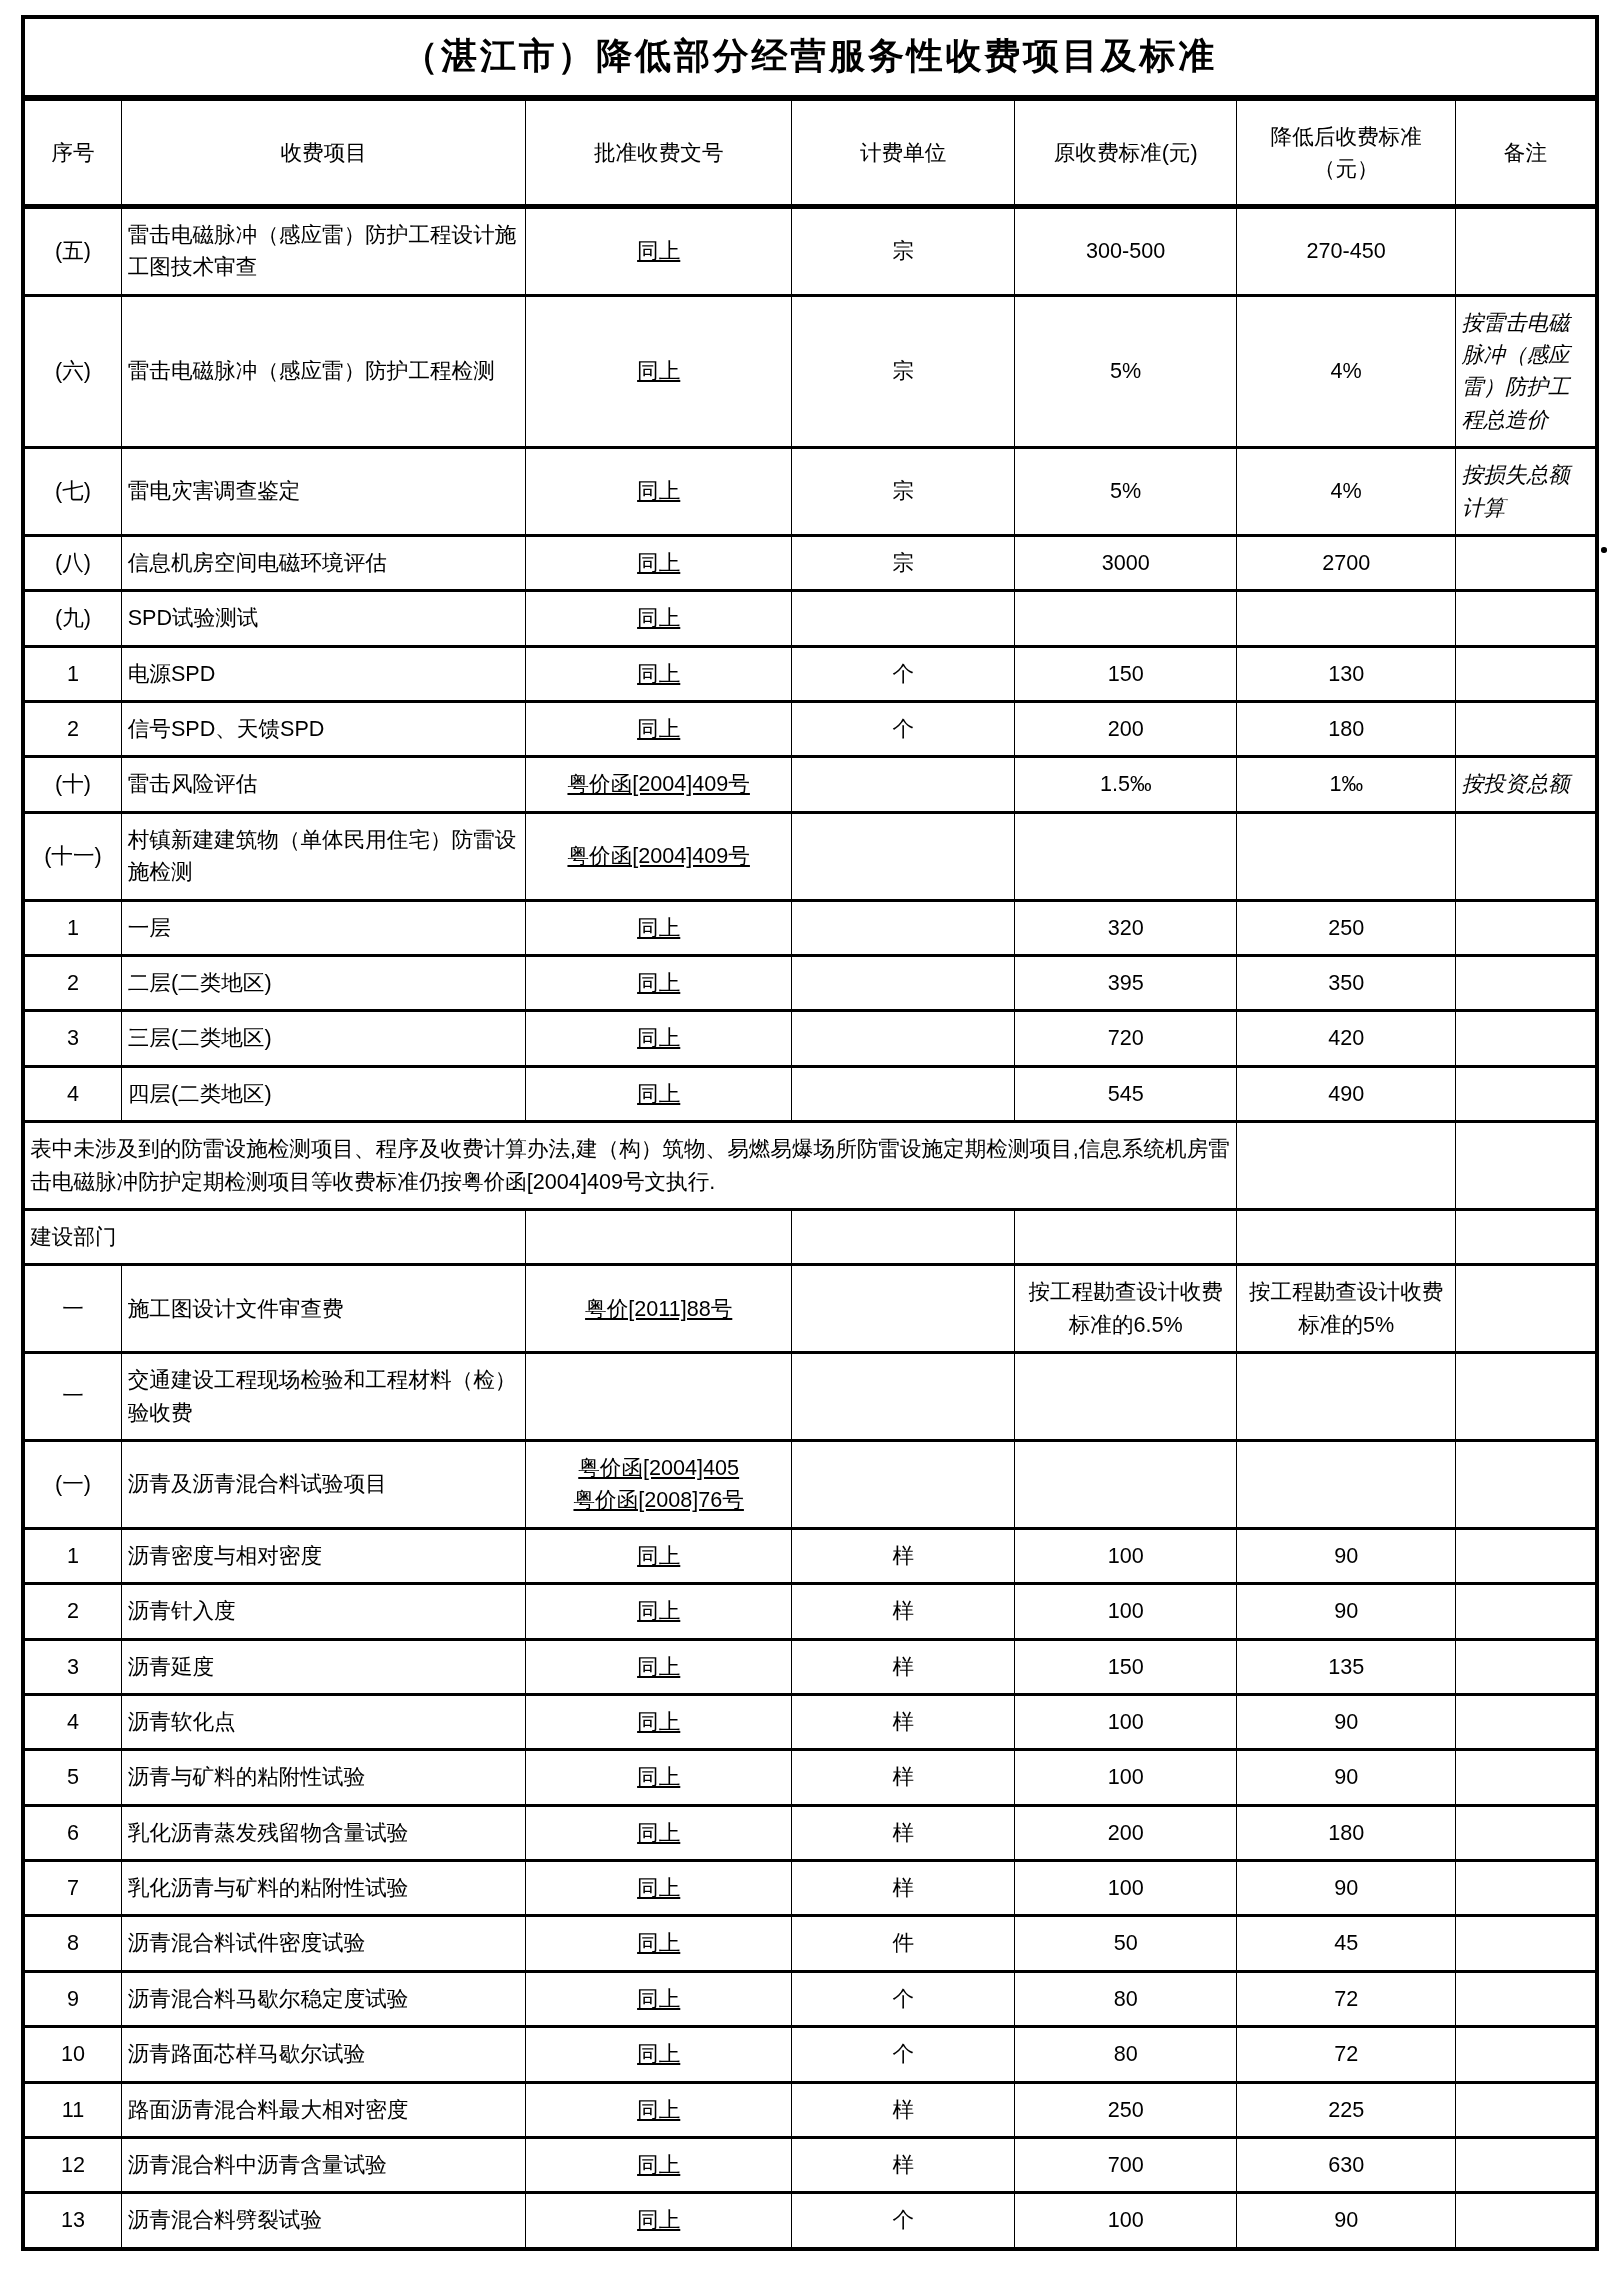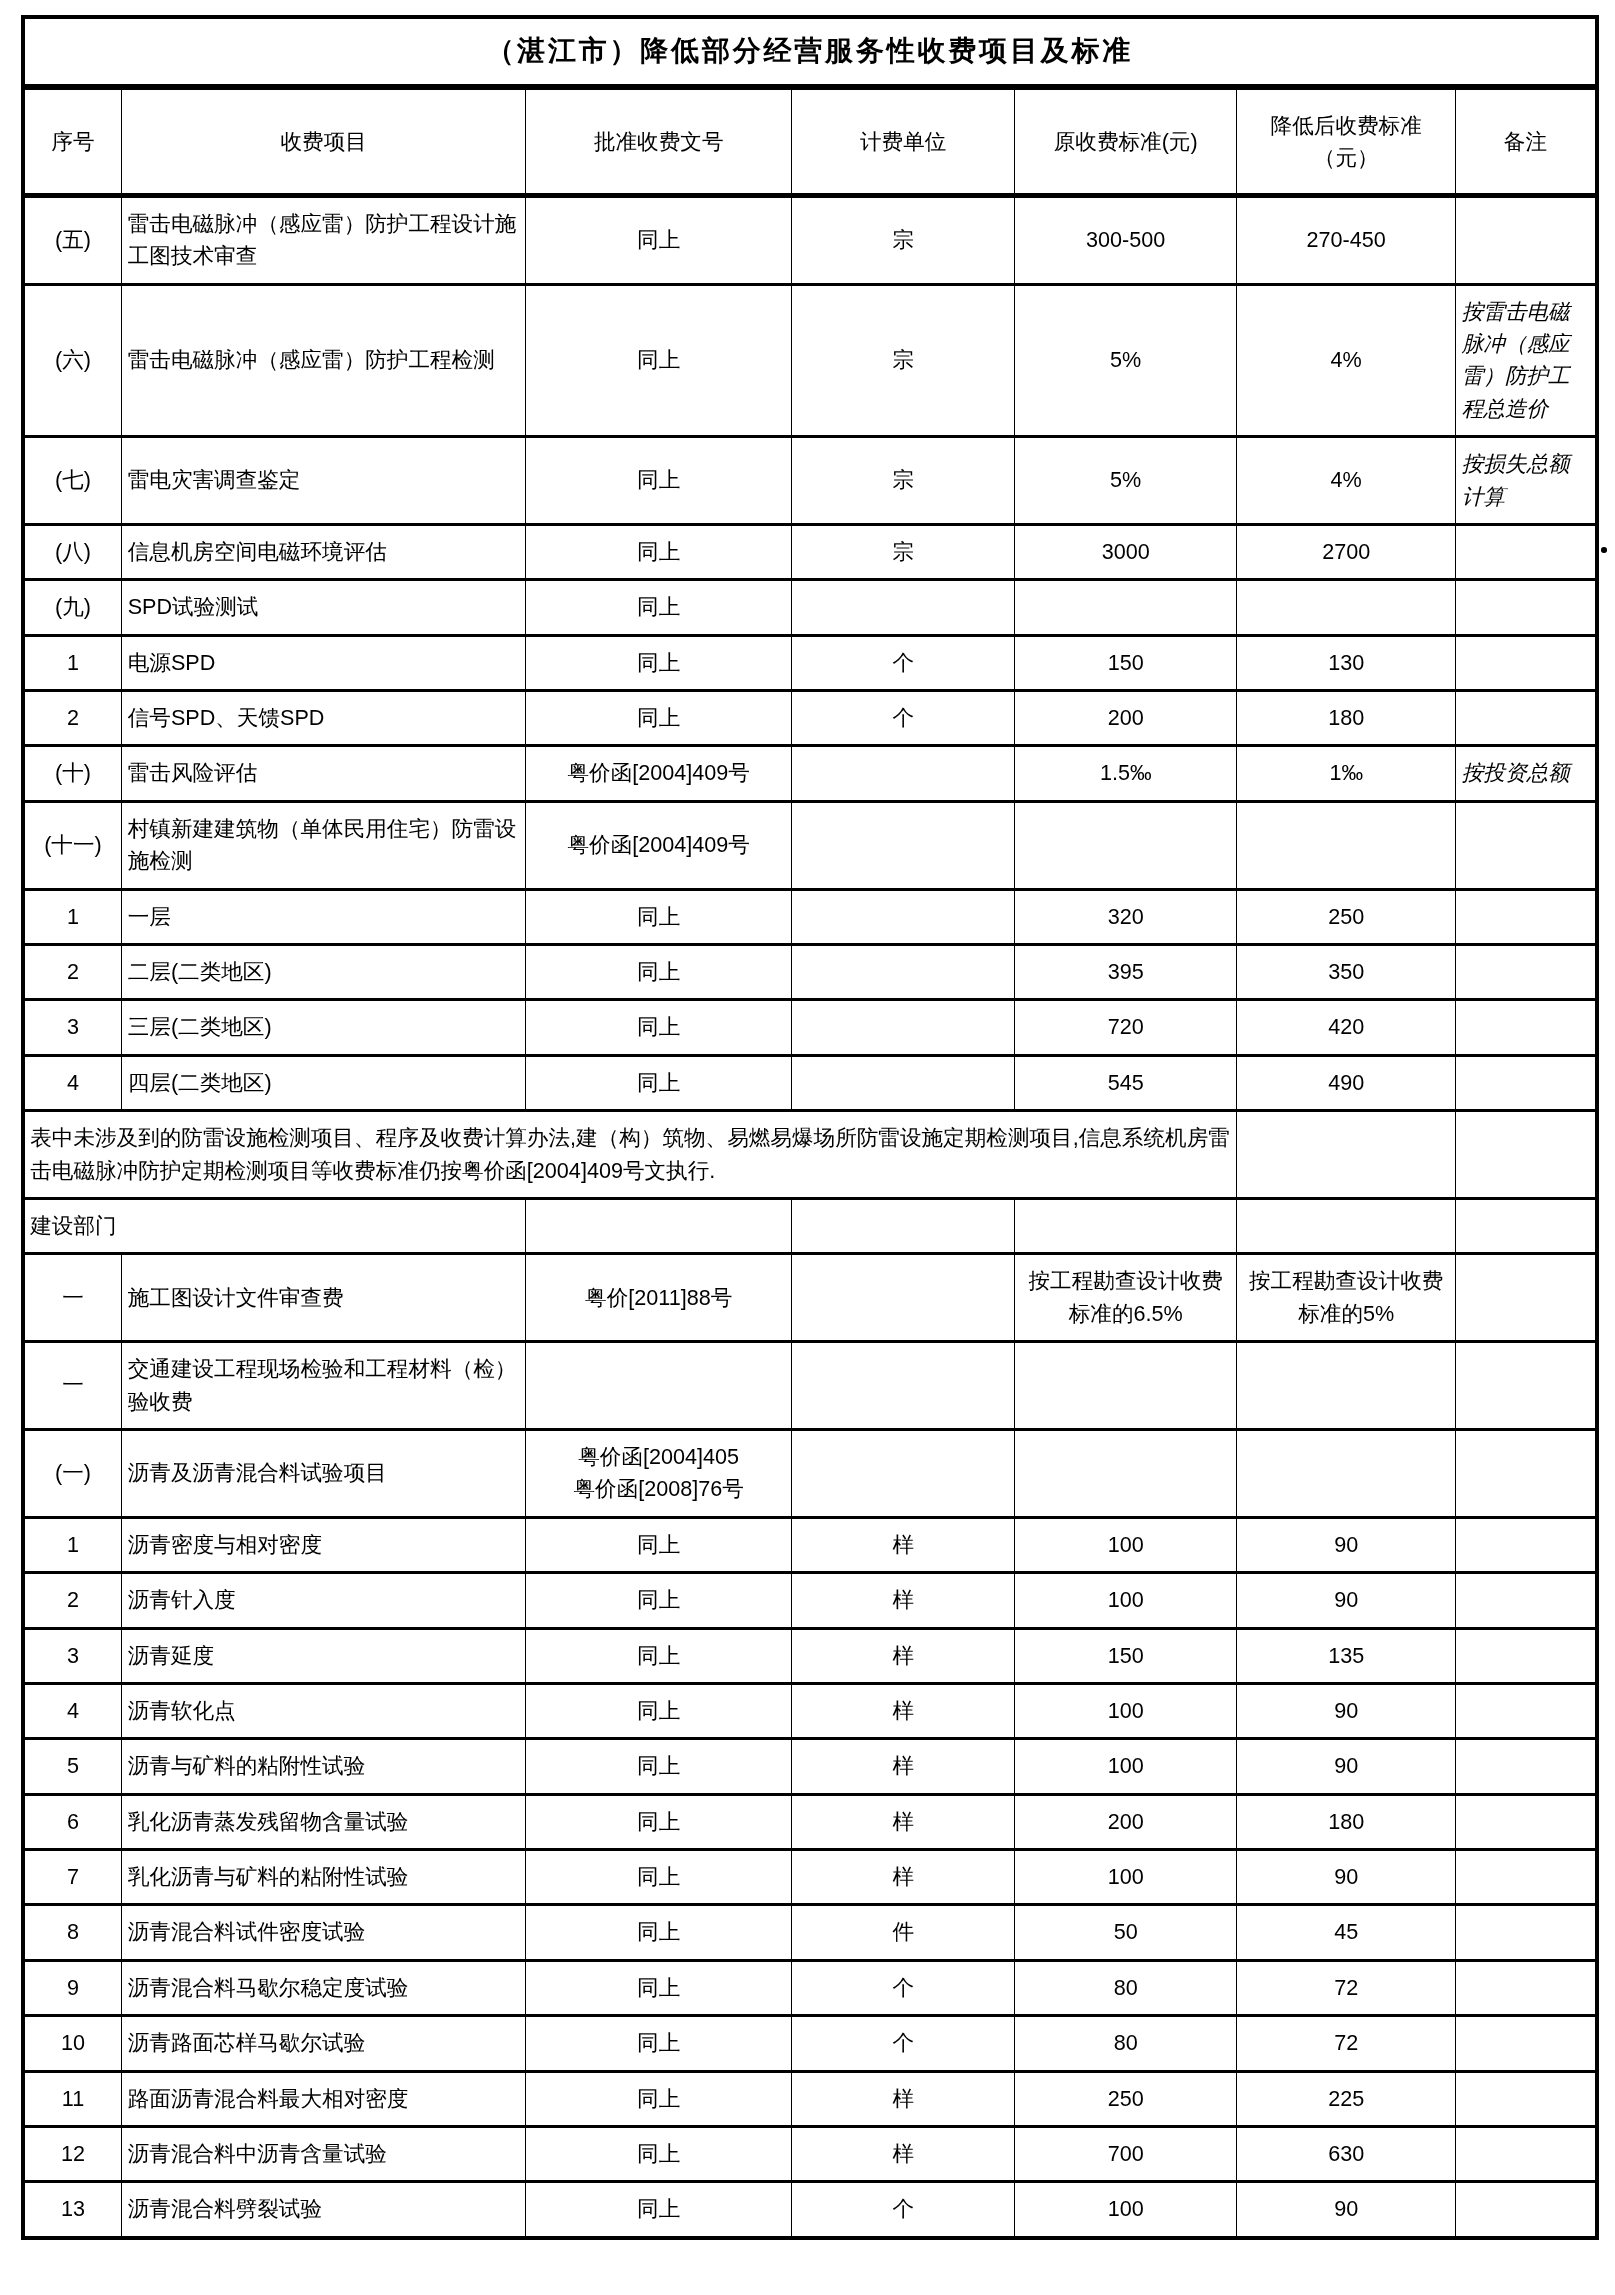--- a/index.html
+++ b/index.html
@@ -23,21 +23,21 @@
   }
   .fee-table th, .fee-table td {
     border: 1.4px solid #000;
     border-top-width: 3.7px;
     border-bottom-width: 3.7px;
     vertical-align: middle;
     box-sizing: border-box;
     word-break: break-word;
   }
   .title-cell {
-    font-size: 28px;
+    font-size: 36px;
     font-weight: 700;
     text-align: center;
     padding: 13.8px 4.6px;
     letter-spacing: 2.8px;
     border-bottom-width: 6px !important;
   }
   .hdr {
     font-size: 21.6px;
     font-weight: 500;
     text-align: center;
@@ -50,21 +50,21 @@
   .fee-table td {
     font-size: 21.6px;
     font-weight: 500;
     line-height: 1.5;
     padding: 10px 5.5px;
     white-space: pre-line;
     height: 27.5px;
   }
   .c-no   { text-align: center; }
   .c-item { text-align: left; padding-left: 7.3px; }
-  .c-doc  { text-align: center; padding-left: 2.8px; padding-right: 2.8px; }
+  .c-doc  { text-align: center; padding-left: 2.8px; padding-right: 2.8px; text-decoration: underline; }
   .c-unit { text-align: center; }
   .c-num  { text-align: center; }
   .c-note { text-align: left; padding-left: 4.6px; padding-right: 2.8px; font-style: italic; }
   .section-cell { font-weight: 700; text-align: left; padding-left: 5.5px; font-size: 22px; }
   .note-cell {
     text-align: left;
     line-height: 1.8;
     padding: 12px 9.2px 12px 6.4px;
     font-size: 21.6px;
     margin-left: 48px;

